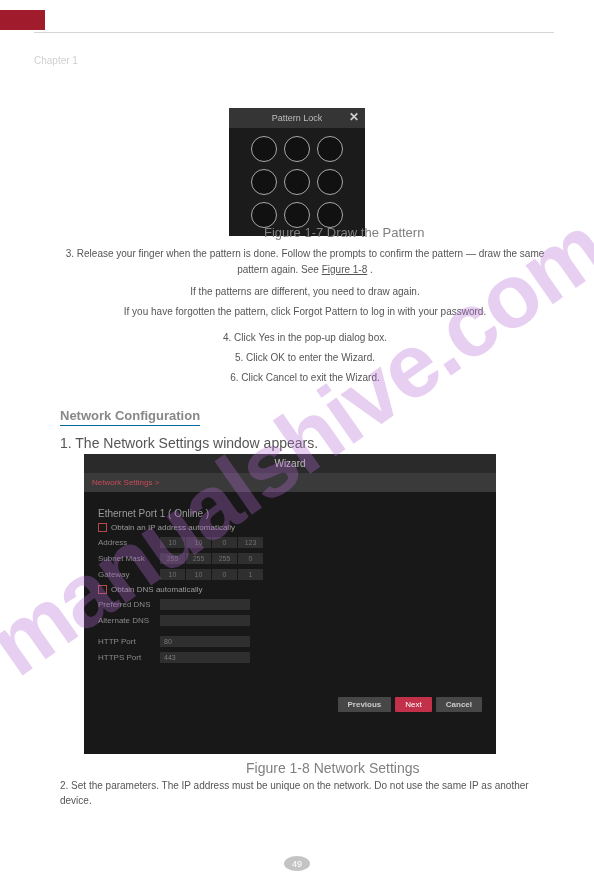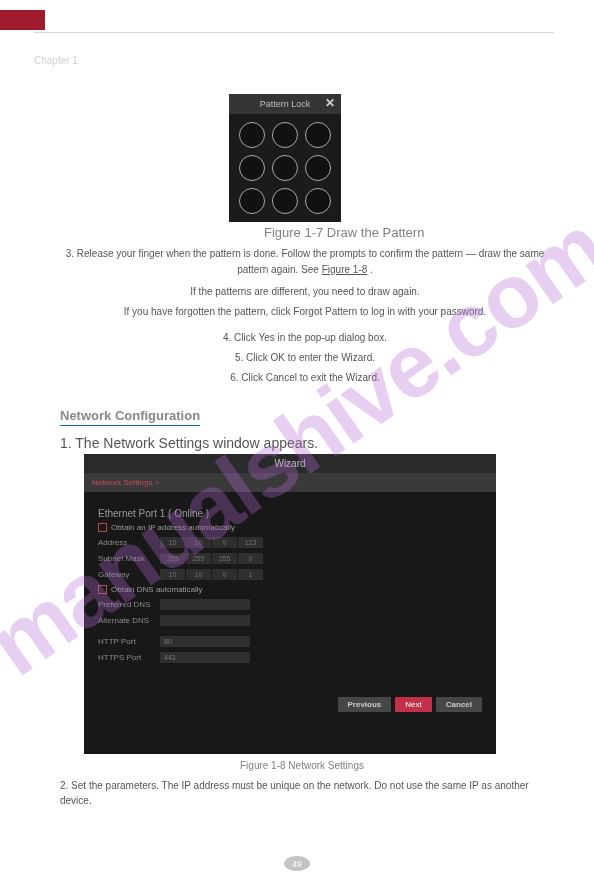--- a/index.html
+++ b/index.html
@@ -46,23 +46,23 @@
     position: absolute;
     top: 55px;
     left: 34px;
     font-size: 10px;
     color: #d0d0d0;
   }
 
   
   .pattern-card {
     position: absolute;
-    top: 94px;
+    top: 108px;
     left: 229px;
-    width: 112px;
+    width: 136px;
     height: 128px;
     background: #1b1b1b;
     display: flex;
     flex-direction: column;
   }
   .pattern-header {
     background: #353535;
     height: 20px;
     display: flex;
     align-items: center;
@@ -164,21 +164,21 @@
   .ip-box { display:flex; gap:1px; }
   .ip-box span { width:25px; height:11px; background:#2f2f2f; color:#6f6f6f; display:flex; align-items:center; justify-content:center; font-size:7px;}
   .txt-box { width:90px; height:11px; background:#2f2f2f; color:#7a7a7a; display:flex; align-items:center; padding-left:4px; font-size:7px;}
   .ports { display:flex; gap: 70px; margin-top: 4px;}
   .ports .col { }
   .btns { position:absolute; right: 14px; bottom: 10px; display:flex; gap:4px; }
   .btn { padding: 3px 10px; font-size:8px; border-radius:1px; }
   .btn-grey { background:#474747; color:#ccc;font-weight:bold; }
   .btn-red { background:#c23149; color:#fff; }
 
-  .cap2 { position:absolute; top: 760px; left: 240px; font-size:10px; color:#808080; }
+  .cap2 { position:absolute; top: 760px; left: 246px; font-size:14px; color:#808080; }
   .step-net2 { position:absolute; top: 778px; left: 60px; font-size:10px; color:#555; width: 470px; line-height:1.5;}
 
   .pageno {
     position: absolute;
     bottom: 20px;
     left: 50%;
     transform: translateX(-50%);
     width: 26px;
     height: 15px;
     border-radius: 50%;

